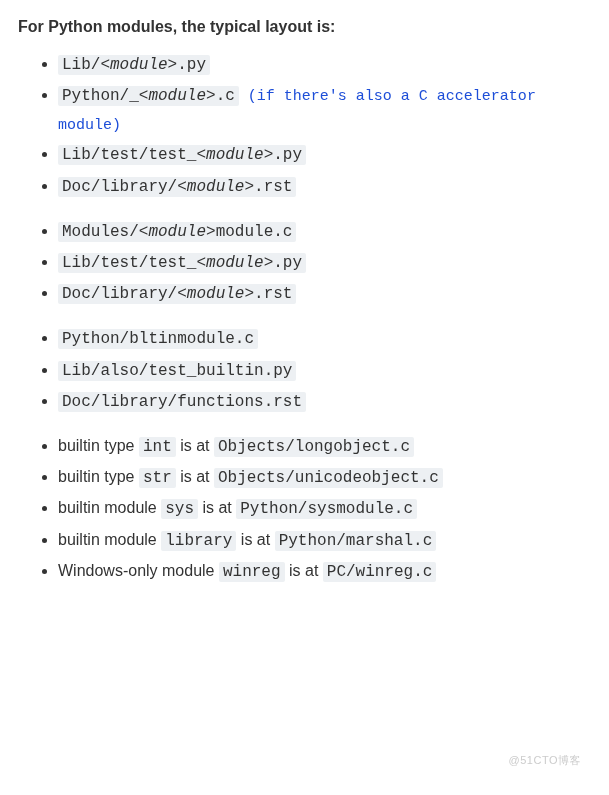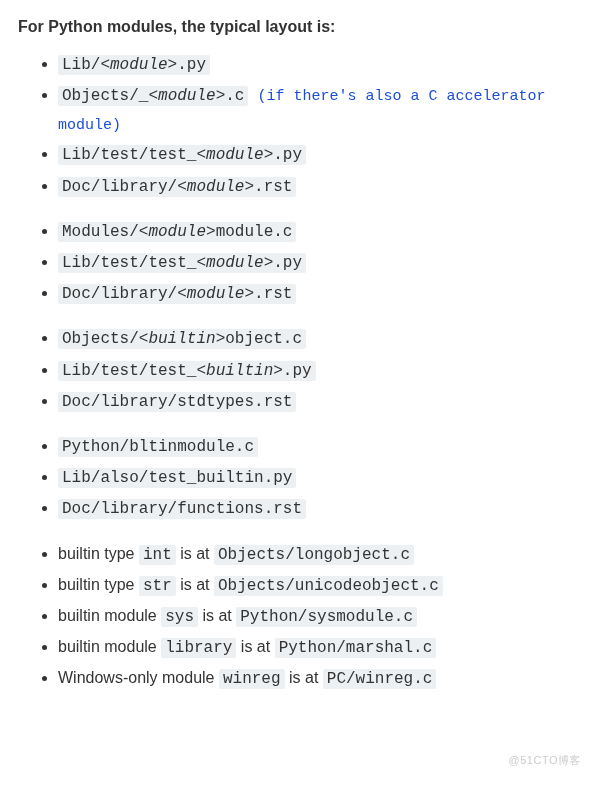--- a/index.html
+++ b/index.html
@@ -56,36 +56,31 @@
   }
   .wrap { position: relative; min-height: 770px; }
 </style>
 </head>
 <body>
 <div class="wrap">
 
 <p class="section-heading first">For Python modules, the typical layout is:</p>
 <ul>
   <li><code><span>Lib/</span><span class="ph">&lt;module&gt;</span><span>.py</span></code></li>
-  <li><code><span>Objects/_</span><span class="ph">&lt;module&gt;</span><span>.c</span></code><span class="suffix-text"> (if there's also a C accelerator module)</span></li>
+  <li><code><span>Python/_</span><span class="ph">&lt;module&gt;</span><span>.c</span></code><span class="suffix-text"> (if there's also a C accelerator module)</span></li>
   <li><code><span>Lib/test/test_</span><span class="ph">&lt;module&gt;</span><span>.py</span></code></li>
   <li><code><span>Doc/library/</span><span class="ph">&lt;module&gt;</span><span>.rst</span></code></li>
 </ul>
 
 <ul>
   <li><code><span>Modules/</span><span class="ph">&lt;module&gt;</span><span>module.c</span></code></li>
   <li><code><span>Lib/test/test_</span><span class="ph">&lt;module&gt;</span><span>.py</span></code></li>
   <li><code><span>Doc/library/</span><span class="ph">&lt;module&gt;</span><span>.rst</span></code></li>
 </ul>
 
-<ul>
-  <li><code><span>Objects/</span><span class="ph">&lt;builtin&gt;</span><span>object.c</span></code></li>
-  <li><code><span>Lib/test/test_</span><span class="ph">&lt;builtin&gt;</span><span>.py</span></code></li>
-  <li><code><span>Doc/library/stdtypes.rst</span></code></li>
-</ul>
 
 <ul>
   <li><code><span>Python/bltinmodule.c</span></code></li>
   <li><code><span>Lib/also/test_builtin.py</span></code></li>
   <li><code><span>Doc/library/functions.rst</span></code></li>
 </ul>
 
 <ul>
   <li><span>builtin type </span><code>int</code><span> is at </span><code>Objects/longobject.c</code></li>
   <li><span>builtin type </span><code>str</code><span> is at </span><code>Objects/unicodeobject.c</code></li>

